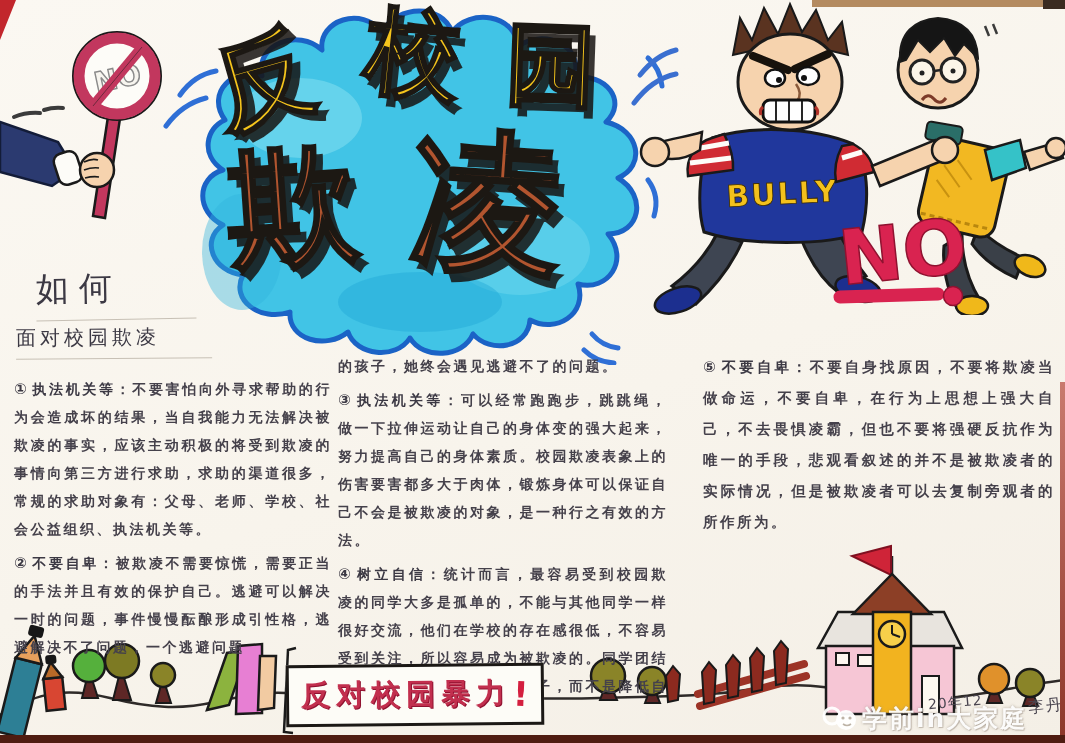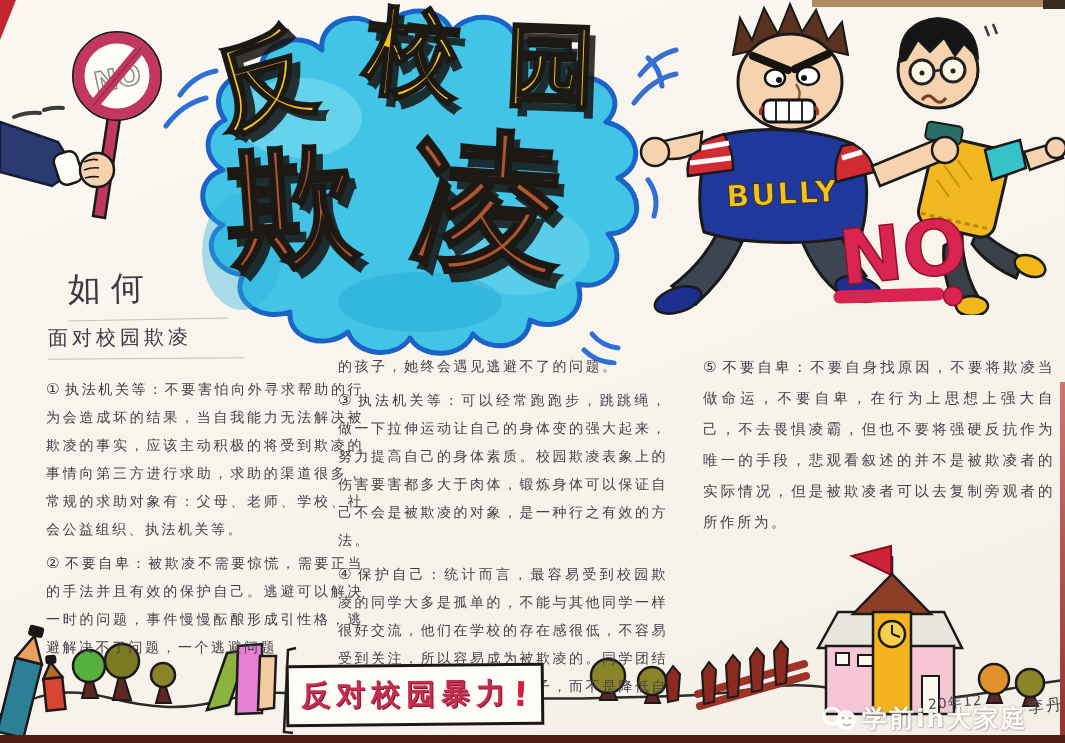--- a/index.html
+++ b/index.html
@@ -12,24 +12,24 @@
   
   .edge{position:absolute;z-index:40;}
   .edge-bottom{left:0;right:0;bottom:0;height:8px;background:#4f1c11;}
   .edge-right{right:0;top:382px;bottom:0;width:5px;background:linear-gradient(180deg,#c97a6e,#8c3528);}
   .edge-tl{left:0;top:0;width:16px;height:40px;background:#c2262c;clip-path:polygon(0 0,100% 0,0 100%);}
   .edge-top-tan{left:812px;top:0;width:236px;height:7px;background:#b48b60;}
   .edge-tr{right:0;top:0;width:22px;height:9px;background:#3a2b20;}
   
   .hand{color:#45414b;letter-spacing:2.5px;}
   .col{position:absolute;z-index:10;}
-  .col p{margin:0 0 6px 0;font-size:14px;line-height:28px;text-align:justify;}
+  .col p{margin:0 0 6px 0;font-size:14px;line-height:28px;text-align:justify;font-weight:bold;}
   .col .num{font-size:15px;margin-right:3px;color:#3c3944;}
   .col .ttl{color:#3c3944;}
-  #col-left{left:14px;top:266px;width:318px;margin-left:32px;}
+  #col-left{left:14px;top:266px;width:318px;}
   #col-mid{left:338px;top:352px;width:330px;}
   #col-right{left:703px;top:352px;width:352px;}
   #col-right p{font-size:14.5px;line-height:31px;}
   .h1{font-size:33px;letter-spacing:10px;color:#3c3944;margin:0 0 4px 22px;width:160px;
       border-bottom:1.5px solid #c7c0b5;padding-bottom:8px;transform:rotate(-1deg);}
   .h2{font-size:20px;letter-spacing:4px;color:#3c3944;margin:0 0 16px 2px;width:196px;
       border-bottom:1.5px solid #c7c0b5;padding-bottom:7px;transform:rotate(-0.5deg);}
   .cont{margin-bottom:10px;}
   
   .tchar{position:absolute;z-index:6;font-weight:bold;line-height:1;
@@ -184,21 +184,21 @@
   <div class="col hand" id="col-left">
     <div class="h1">如何</div>
     <div class="h2">面对校园欺凌</div>
     <p><span class="num">①</span><span class="ttl">执法机关等：</span><span>不要害怕向外寻求帮助的行为会造成坏的结果，当自我能力无法解决被欺凌的事实，应该主动积极的将受到欺凌的事情向第三方进行求助，求助的渠道很多，常规的求助对象有：父母、老师、学校、社会公益组织、执法机关等。</span></p>
     <p><span class="num">②</span><span class="ttl">不要自卑：</span><span>被欺凌不需要惊慌，需要正当的手法并且有效的保护自己。逃避可以解决一时的问题，事件慢慢酝酿形成引性格，逃避解决不了问题，一个逃避问题</span></p>
   </div>
 
   <div class="col hand" id="col-mid">
     <p class="cont">的孩子，她终会遇见逃避不了的问题。</p>
     <p><span class="num">③</span><span class="ttl">执法机关等：</span><span>可以经常跑跑步，跳跳绳，做一下拉伸运动让自己的身体变的强大起来，努力提高自己的身体素质。校园欺凌表象上的伤害要害都多大于肉体，锻炼身体可以保证自己不会是被欺凌的对象，是一种行之有效的方法。</span></p>
-    <p><span class="num">④</span><span class="ttl">保护自己：</span><span>统计而言，最容易受到校园欺凌的同学大多是孤单的，不能与其他同学一样很好交流，他们在学校的存在感很低，不容易受到关注，所以容易成为被欺凌的。同学团结指的是指融入一个平等的圈子，而不是降低自己，讨好别人。</span></p>
+    <p><span class="num">④</span><span class="ttl">树立自信：</span><span>统计而言，最容易受到校园欺凌的同学大多是孤单的，不能与其他同学一样很好交流，他们在学校的存在感很低，不容易受到关注，所以容易成为被欺凌的。同学团结指的是指融入一个平等的圈子，而不是降低自己，讨好别人。</span></p>
   </div>
 
   <div class="col hand" id="col-right">
     <p><span class="num">⑤</span><span class="ttl">不要自卑：</span><span>不要自身找原因，不要将欺凌当做命运，不要自卑，在行为上思想上强大自己，不去畏惧凌霸，但也不要将强硬反抗作为唯一的手段，悲观看叙述的并不是被欺凌者的实际情况，但是被欺凌者可以去复制旁观者的所作所为。</span></p>
   </div>
 
   <svg class="abs-svg" style="left:0;top:540px;z-index:9" width="1065" height="203" viewBox="0 540 1065 203">
     <path d="M0,715 C40,690 70,688 110,698 C150,708 180,710 215,702 C250,694 270,690 310,695
              C380,702 420,708 470,702 C520,696 545,700 600,698 C660,696 700,698 760,688
              C820,680 840,692 900,698 C960,703 1010,686 1065,680" fill="none" stroke="#2e2a28" stroke-width="2.5"></path>

